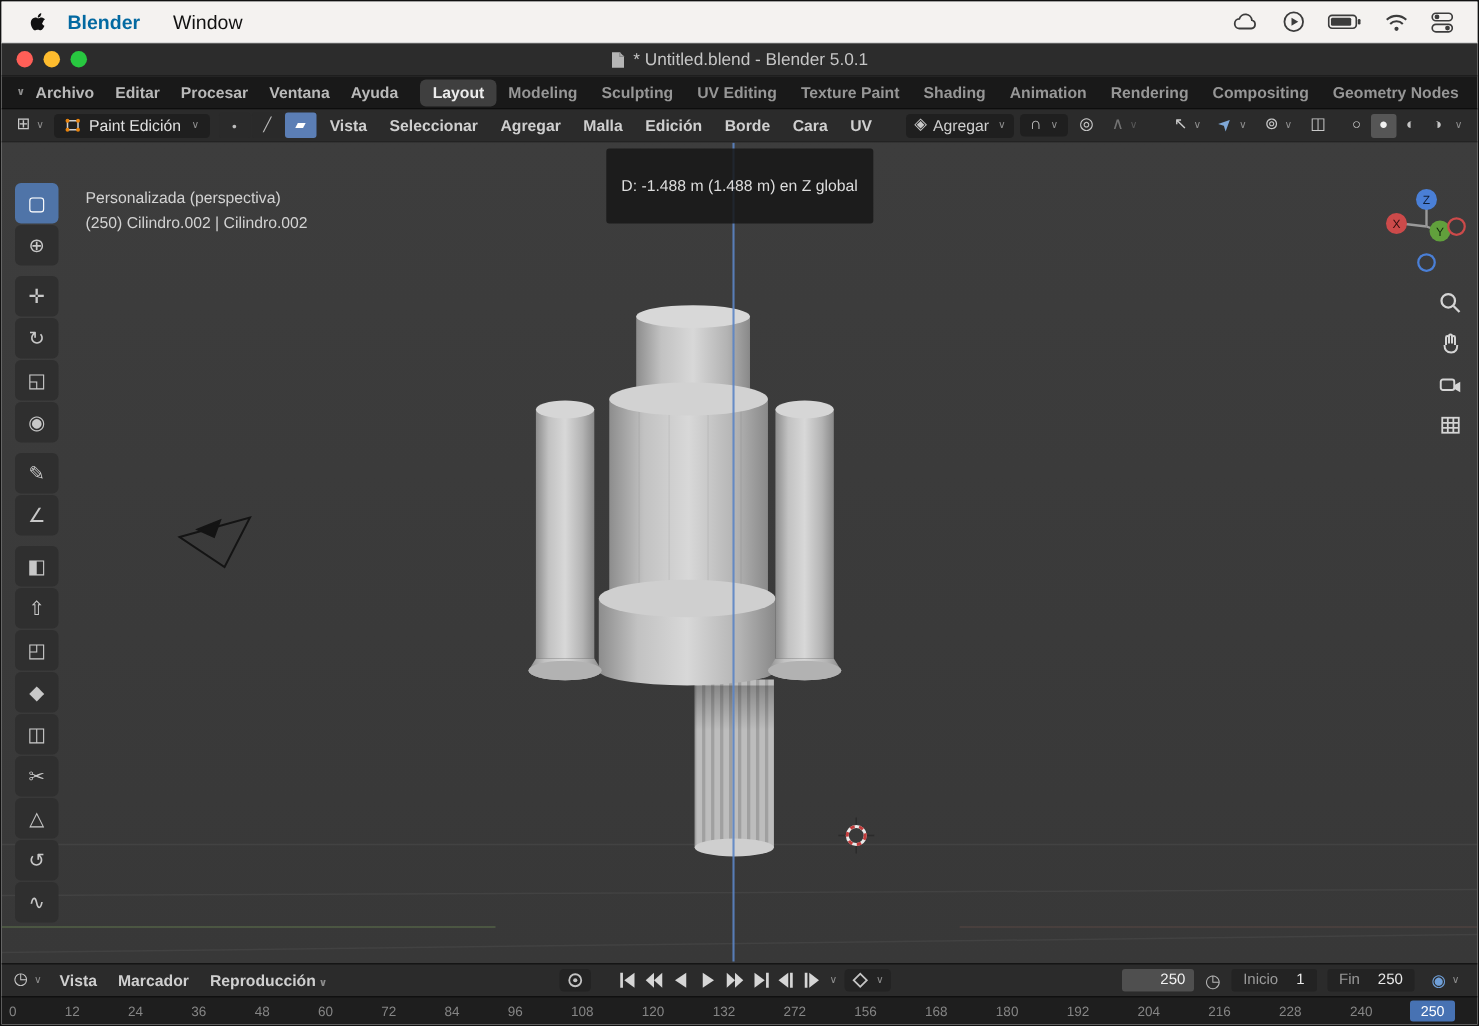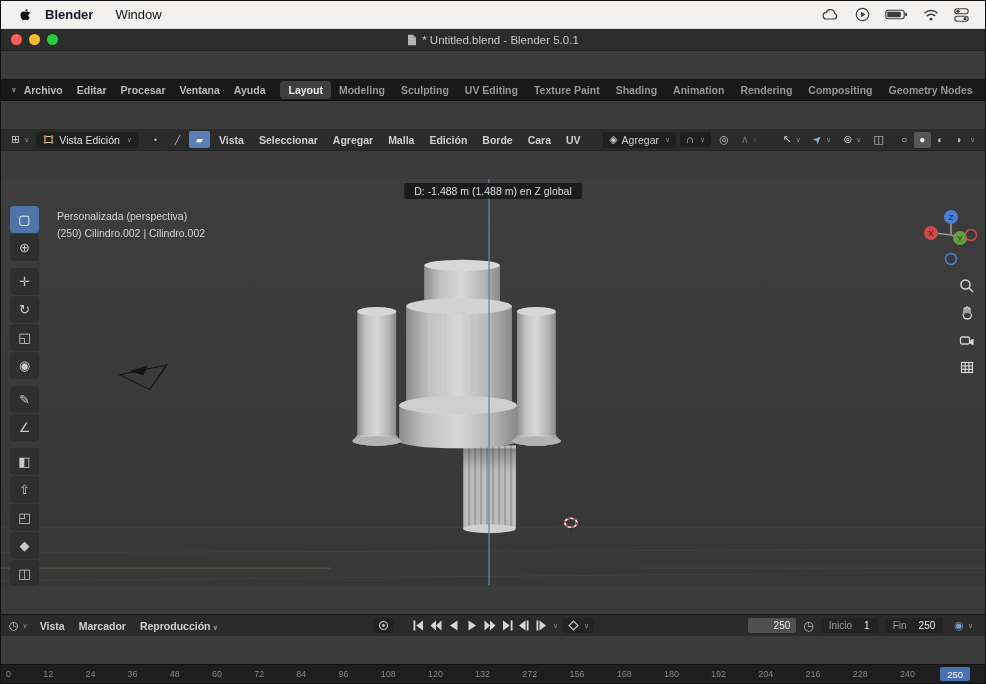--- a/index.html
+++ b/index.html
@@ -2,28 +2,28 @@
 <html><head>
 <meta charset="utf-8">
 <style>
   *{margin:0;padding:0;box-sizing:border-box;font-family:"Liberation Sans","DejaVu Sans",sans-serif;}
   html,body{width:986px;height:684px;background:#fff;}
   button{background:none;border:none;color:inherit;cursor:default;}
   .screen{position:relative;width:986px;height:684px;background:#fff;border:1px solid #111;overflow:hidden;}
 
   
   .menubar{height:28px;background:#f4f2f0;display:flex;align-items:center;padding:0 16px;gap:6px;border-bottom:1px solid #d8d8d8;}
-  .menubar .appmenu{font-weight:bold;font-size:13px;color:#0f172a;padding:0 8px;}
+  .menubar .appmenu{font-weight:bold;font-size:13px;color:#0369a1;padding:0 8px;}
   .menubar .menu{font-size:13px;color:#111;padding:0 8px;}
   .menubar .spacer{flex:1;}
   .statusicons{display:flex;align-items:center;gap:15px;}
   .statusicons svg{display:block;}
 
   
-  .bwindow{position:absolute;top:28px;left:0;right:0;bottom:0;display:flex;flex-direction:column;background:#3b3b3b;gap:28px;}
+  .bwindow{position:absolute;top:28px;left:0;right:0;bottom:0;display:flex;flex-direction:column;background:#3b3b3b;}
   .titlebar{height:22px;background:#2c2c2c;position:relative;display:flex;align-items:center;border-bottom:1px solid #1e1e1e;flex:0 0 22px;}
   .lights{position:absolute;left:10px;top:0;bottom:0;display:flex;align-items:center;gap:7px;}
   .light{width:11px;height:11px;border-radius:50%;}
   .l-red{background:#ff5f57;} .l-yellow{background:#febc2e;} .l-green{background:#28c840;}
   .wtitle{margin:0 auto;color:#c6c6c6;font-size:11.5px;display:flex;align-items:center;gap:5px;}
 
   .topbar{height:22px;background:#191919;display:flex;align-items:center;font-size:10.5px;color:#b9b9b9;padding:0 6px;border-bottom:1px solid #0d0d0d;flex:0 0 22px;font-weight:bold;}
   .topbar .tmenu{padding:2px 7px;border-radius:3px;white-space:nowrap;}
   .tabs{display:flex;align-items:center;margin-left:8px;}
   .tab{padding:3px 8px;color:#969696;white-space:nowrap;text-align:right;}
@@ -44,21 +44,21 @@
   .pill{background:#1f1f1f;padding:2px 6px;border-radius:3px;display:flex;align-items:center;gap:4px;white-space:nowrap;}
   .dim{opacity:.45;}
   .gizmoarrow{display:inline-block;transform:rotate(-45deg);color:#7fa8d8;}
   .shading{gap:1px;}
   .shade{width:17px;height:16px;display:flex;align-items:center;justify-content:center;font-size:10px;color:#c6c6c6;border-radius:2px;}
   .shade.active{background:#565656;color:#f2f2f2;}
 
   
   .viewport{position:relative;flex:1;background:linear-gradient(#3d3d3d,#383838);overflow:hidden;}
   .scene-svg{position:absolute;inset:0;width:100%;height:100%;}
-  .hud{position:absolute;top:4px;left:50%;transform:translateX(-50%);background:rgba(22,22,22,.85);color:#dcdcdc;font-size:10.5px;padding:2px 10px;border-radius:2px;white-space:nowrap;}
+  .hud{position:absolute;top:4px;left:50%;transform:translateX(-50%);background:rgba(22,22,22,.85);color:#dcdcdc;font-size:10.5px;padding:19px 10px;border-radius:2px;white-space:nowrap;}
   .vp-labels{position:absolute;left:56px;top:29px;color:#d2d2d2;font-size:10.5px;line-height:1.6;}
   .toolbar{position:absolute;left:9px;top:27px;display:flex;flex-direction:column;}
   .tool{width:29px;height:27px;margin-bottom:1px;border-radius:4px;background:#2f2f2f;color:#c8c8c8;font-size:13px;display:flex;align-items:center;justify-content:center;}
   .tool.active{background:#4f74a8;color:#fff;}
   .tool.gap{margin-top:6px;}
   .nav-gizmo{position:absolute;right:6px;top:26px;width:56px;height:66px;}
   .vp-nav{position:absolute;right:9px;top:98px;display:flex;flex-direction:column;gap:9px;align-items:center;}
   .vp-nav .nbtn{width:18px;height:18px;display:flex;align-items:center;justify-content:center;color:#d5d5d5;font-size:13px;}
 
   
@@ -176,21 +176,21 @@
         <span class="chev">∨</span>
       </span>
       <span class="mode-pill">
         <svg width="11" height="11" viewBox="0 0 11 11">
             <rect x="2" y="2.5" width="7" height="6" fill="none" stroke="#cfcfcf" stroke-width="1"></rect>
             <circle cx="2" cy="2.5" r="1.3" fill="#e8830c"></circle>
             <circle cx="9" cy="2.5" r="1.3" fill="#e8830c"></circle>
             <circle cx="2" cy="8.5" r="1.3" fill="#e8830c"></circle>
             <circle cx="9" cy="8.5" r="1.3" fill="#e8830c"></circle>
           </svg>
-        <span>Vista Edición</span>
+        <span>Paint Edición</span>
         <span class="chev">∨</span>
       </span>
       <span class="selmode">
         <button class="sm">
             <span>•</span>
           </button>
         <button class="sm">
             <span>╱</span>
           </button>
         <button class="sm active">

